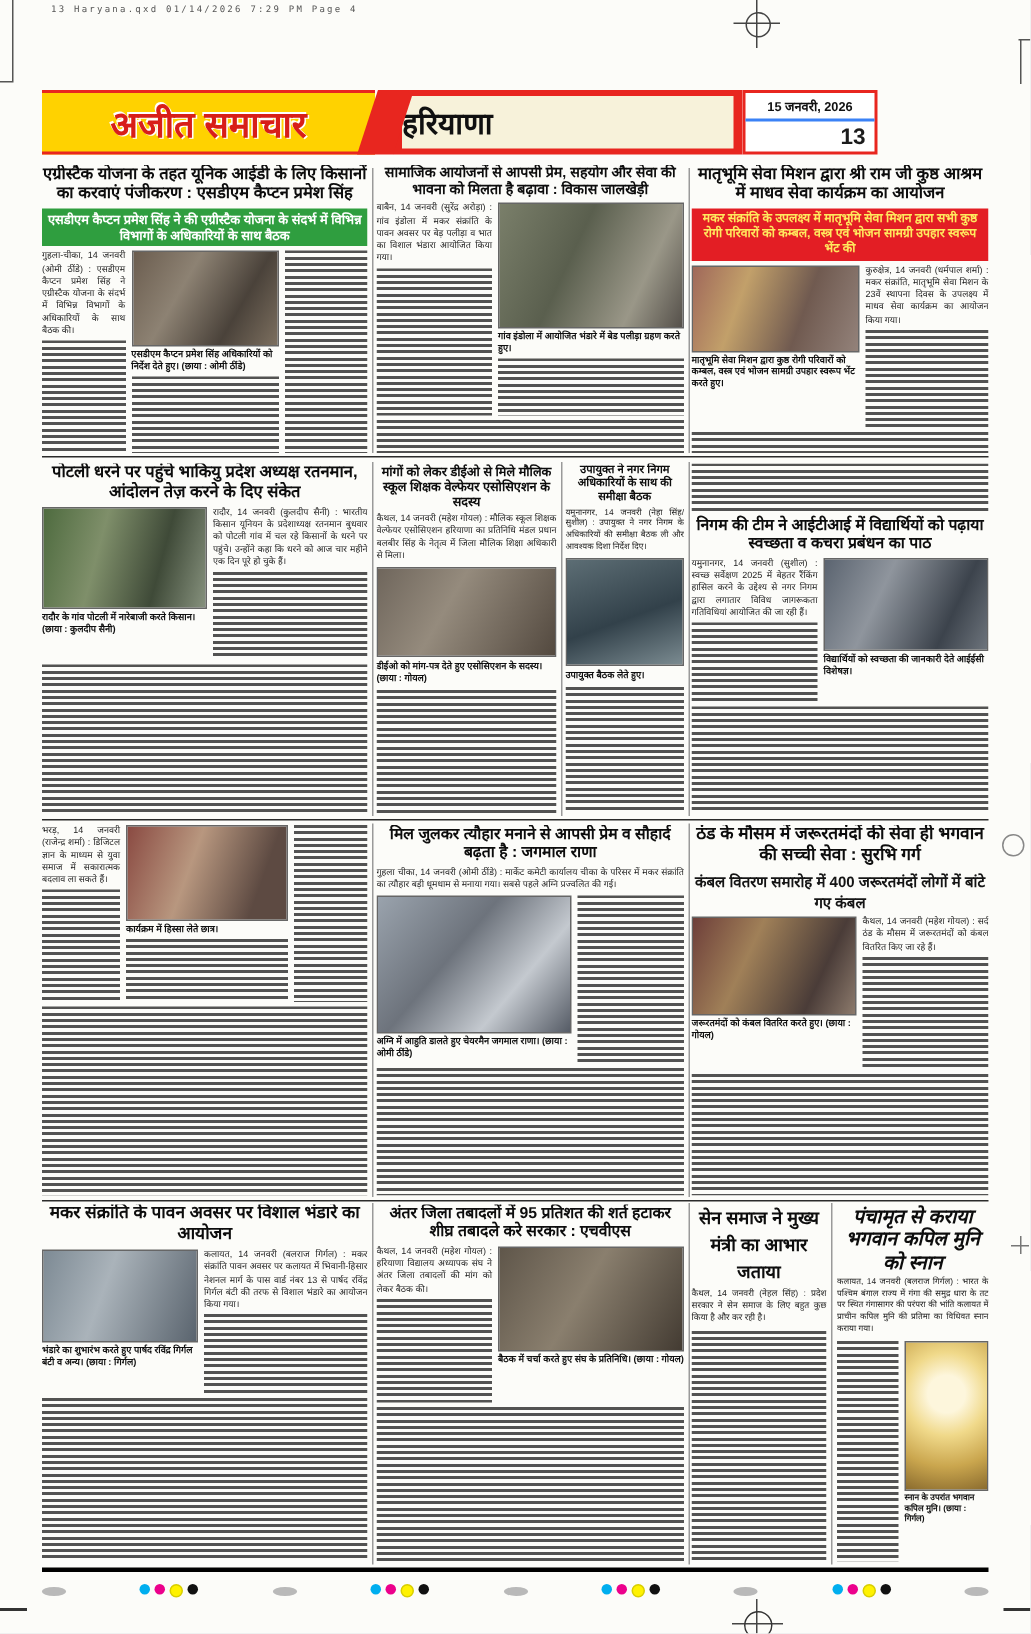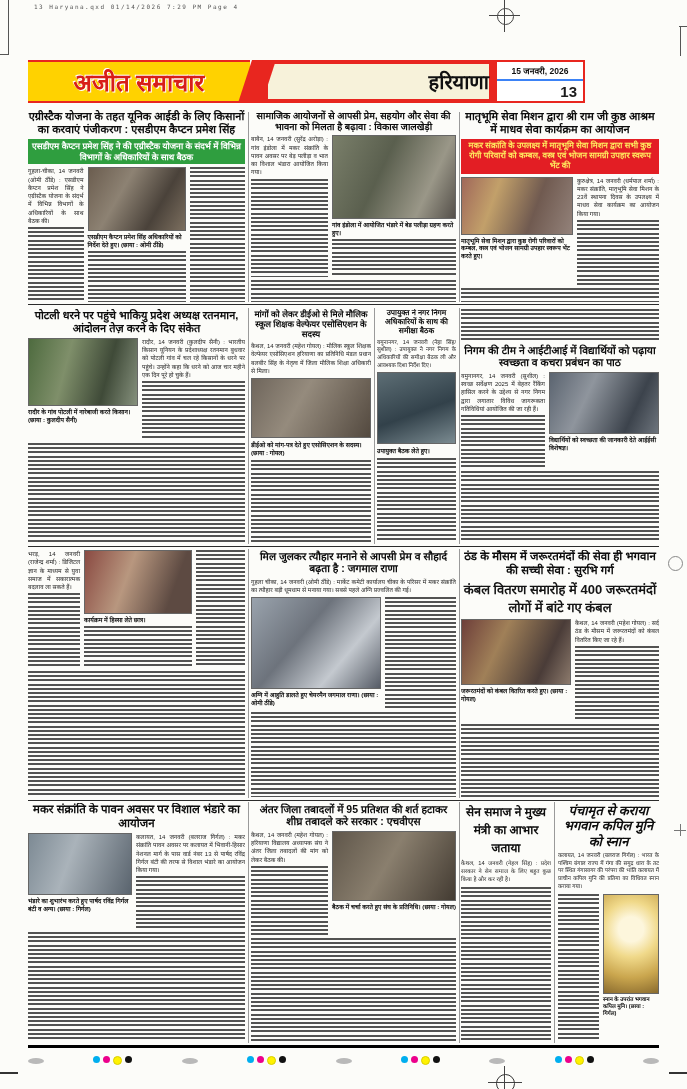--- a/index.html
+++ b/index.html
@@ -9,34 +9,34 @@
   .slug{position:absolute;left:34px;top:3px;font-size:6px;color:#555;letter-spacing:1.5px;font-family:"DejaVu Sans Mono",monospace;}
   .mark{position:absolute;background:#555;}
   .reg-circle{position:absolute;border:1px solid #444;border-radius:50%;background:transparent;}
   .reg-line{position:absolute;background:#444;}
   
   .masthead{position:absolute;left:28px;top:60px;width:557px;height:43px;display:flex;}
   .mh-left{width:222px;background:#ffd200;display:flex;align-items:center;justify-content:center;border-top:2px solid #e8261f;border-bottom:2px solid #e8261f;}
   .mh-left span{color:#d81e18;font-weight:800;font-size:24px;text-shadow:1px 1px 0 #fff,-1px -1px 0 #fff;}
   .mh-skew{width:24px;background:#e8261f;transform:skewX(-18deg);margin:0 -7px 0 -5px;z-index:2;}
   .mh-mid{flex:1;background:#e8261f;padding:4px 6px;display:flex;}
-  .mh-mid-inner{flex:1;background:#f7f2da;display:flex;align-items:center;justify-content:flex-end;}
+  .mh-mid-inner{flex:1;background:#f7f2da;display:flex;align-items:center;justify-content:flex-start;}
   .mh-mid-inner span{font-size:20px;font-weight:800;color:#101010;}
   .mh-right{width:86px;border:2px solid #e8261f;display:flex;flex-direction:column;background:#fff;}
   .mh-date{flex:1;display:flex;align-items:center;justify-content:center;font-size:8.5px;font-weight:700;border-bottom:2px solid #3b82f6;}
   .mh-page{flex:1.15;display:flex;align-items:center;justify-content:flex-end;padding-right:6px;font-size:15px;font-weight:800;color:#1c1c1c;}
   
   .hrule{position:absolute;left:28px;width:631px;height:1px;background:#2b2b2b;}
   .vrule{position:absolute;width:1px;background:#9a9a9a;}
   
   .art{position:absolute;display:flex;flex-direction:column;gap:3px;overflow:hidden;}
   .hl{font-weight:800;text-align:center;line-height:1.18;color:#0d0d0d;flex:none;}
   .sub-g{background:#2f9e3f;color:#fff;font-weight:700;font-size:8.6px;text-align:center;line-height:1.25;padding:2px 3px;flex:none;}
   .sub-r{background:#e31e24;color:#ffe95e;font-weight:700;font-size:8.2px;text-align:center;line-height:1.25;padding:2px 3px;flex:none;}
-  .sub-b{font-weight:800;font-size:13px;text-align:center;color:#141414;flex:none;}
+  .sub-b{font-weight:800;font-size:10px;text-align:center;color:#141414;flex:none;}
   .lede{font-size:6px;line-height:1.38;text-align:justify;color:#1d1d1d;flex:none;}
   .cap{font-size:6.2px;font-weight:700;line-height:1.25;color:#101010;flex:none;}
   .gk{background:repeating-linear-gradient(to bottom,rgba(35,35,35,.78) 0px,rgba(35,35,35,.78) 2px,transparent 2px,transparent 4.2px);}
   .bodyrow{display:flex;gap:4px;}
   .col{display:flex;flex-direction:column;gap:2px;flex:1;min-width:0;}
   .colphoto{display:flex;flex-direction:column;gap:2px;flex:none;}
   .ph{border:1px solid #666;flex:none;}
   .g1{background:linear-gradient(120deg,#6b5d4f,#8d8273 35%,#4a423a 70%,#7c6f5f);}
   .g2{background:linear-gradient(115deg,#7a7f6a,#5a5f4e 40%,#9a9788 75%,#55504a);}
   .g3{background:linear-gradient(110deg,#a0685a,#c2a06a 30%,#705a50 65%,#93827a);}

